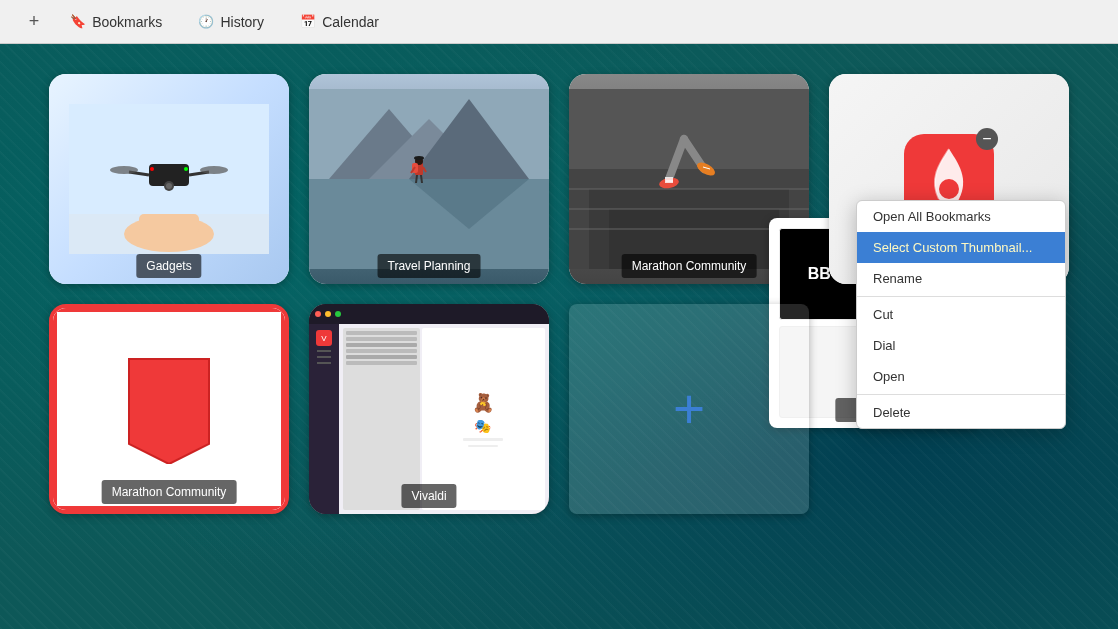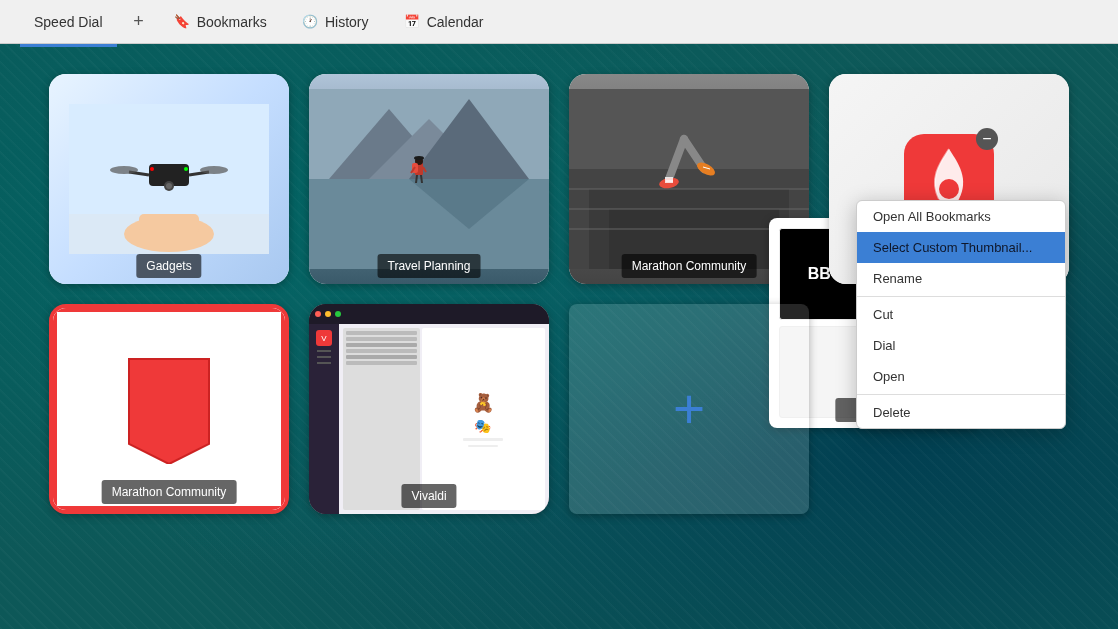--- a/index.html
+++ b/index.html
@@ -204,21 +204,21 @@
     .context-menu-item {
       padding: 8px 16px;
       cursor: pointer;
       font-size: 13px;
       color: #333;
       display: flex;
       align-items: center;
     }
     .context-menu-item.selected {
       background: #3b7fd4;
-      color: #0f172a;
+      color: #fef9c3;
     }
     .context-menu-divider {
       height: 1px;
       background: #ddd;
       margin: 2px 0;
     }
 
     
     .minus-btn {
       position: absolute;
@@ -303,23 +303,20 @@
     }
     .bbc-cell { background: #000; color: #fff; font-size: 16px; }
     .guardian-cell { background: #fff; color: #052962; font-size: 9px; font-style: italic; font-weight: 900; }
     .telegraph-cell { background: #fff; font-size: 8px; font-style: italic; color: #333; }
     .empty-cell { background: #f5f5f5; }
   </style>
 </head>
 <body>
 
 <div class="tab-bar">
-  <div class="tab-item active">
-    <span>Speed Dial</span>
-  </div>
   <div class="tab-add">
     <span>+</span>
   </div>
   <div class="tab-item">
     <span class="tab-icon">🔖</span>
     <span>Bookmarks</span>
   </div>
   <div class="tab-item">
     <span class="tab-icon">🕐</span>
     <span>History</span>

